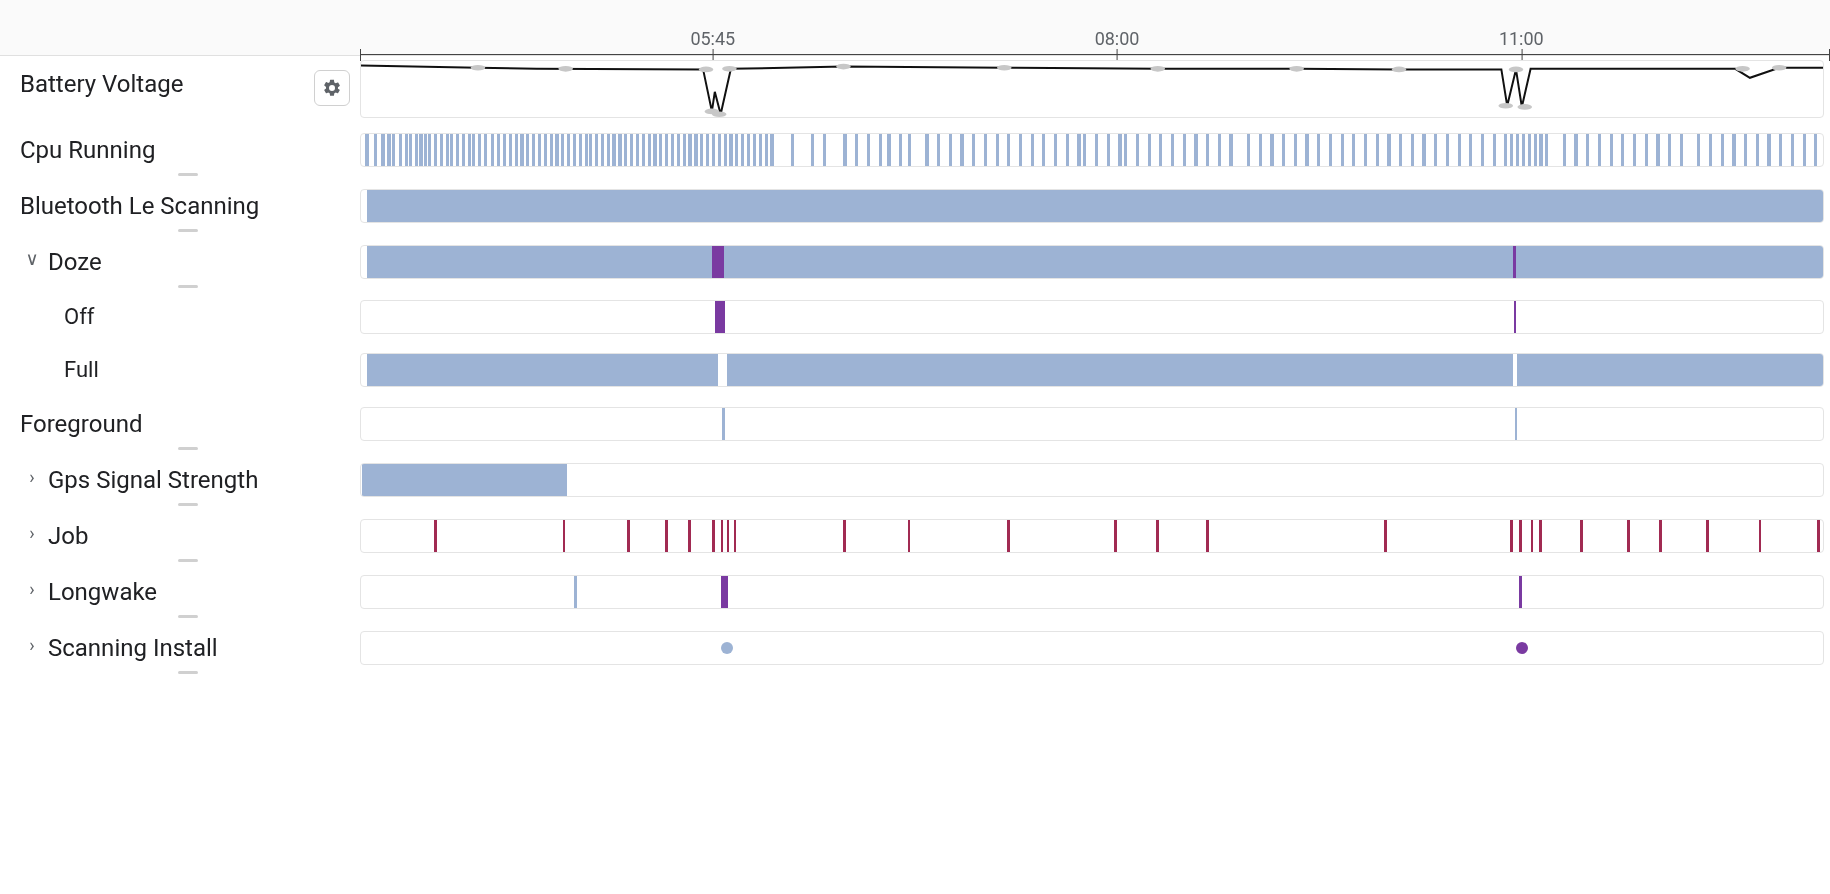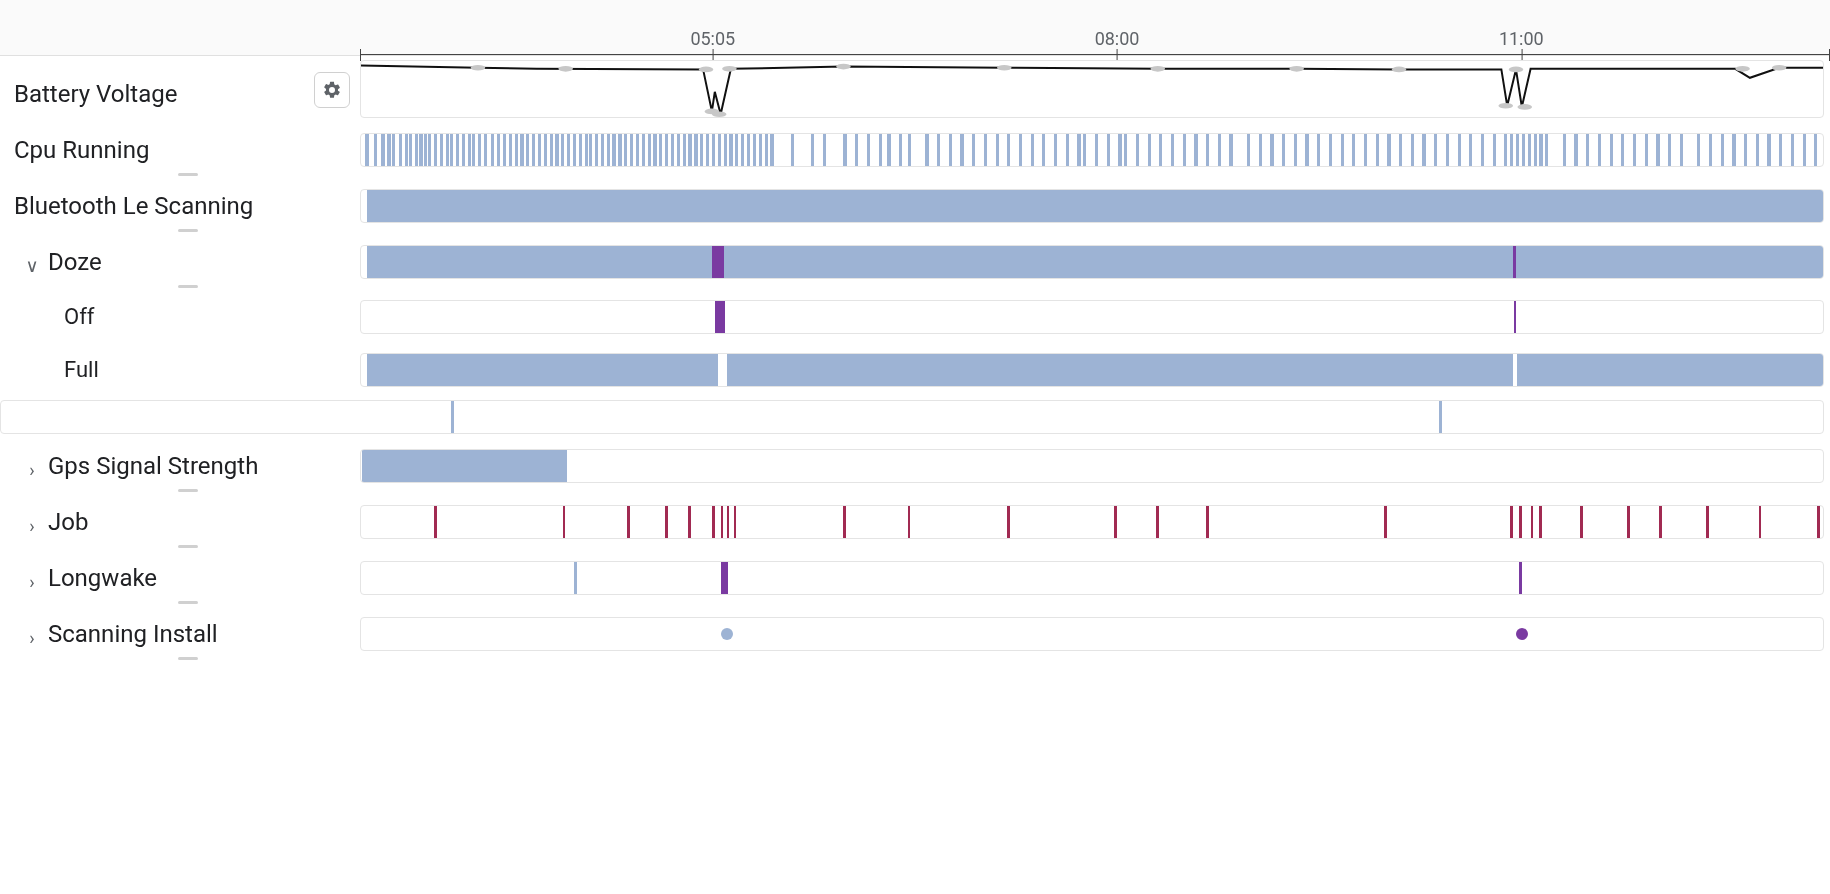--- a/index.html
+++ b/index.html
@@ -8,21 +8,21 @@
 .timeline-header { display:flex; height:56px; border-bottom:1px solid #e0e0e0; background:#fafafa; }
 .sidebar-spacer { width:360px; flex-shrink:0; }
 .ruler { flex:1; position:relative; }
 .ruler-line { position:absolute; left:0; right:0; bottom:0; height:1px; background:#444; }
 .tick { position:absolute; bottom:0; text-align:center; transform:translateX(-50%); }
 .tick-label { font-size:18px; color:#5f6368; margin-bottom:6px; display:block; }
 .tick-mark { position:absolute; bottom:-6px; left:50%; width:1px; height:12px; background:#444; }
 .tick-end { position:absolute; bottom:-6px; width:1px; height:12px; background:#444; }
 .rows { flex:1; overflow:hidden; }
 .row { display:flex; align-items:stretch; position:relative; }
-.row-label { width:360px; flex-shrink:0; display:flex; align-items:flex-end; padding:14px 10px 14px 14px; font-size:24px; color:#202124; position:relative; }
+.row-label { width:360px; flex-shrink:0; display:flex; align-items:flex-start; padding:14px 10px 14px 20px; font-size:24px; color:#202124; position:relative; }
 .row-label.child { padding-left:64px; font-size:22px; }
 .row-label .toggle { width:32px; display:inline-flex; justify-content:center; font-size:18px; color:#5f6368; }
 .row-label.has-toggle { padding-left:16px; }
 .row-label .gear { margin-left:auto; width:36px; height:36px; border:1px solid #d0d0d0; border-radius:6px; display:flex; align-items:center; justify-content:center; background:#fff; }
 .row-label .gear svg { width:20px; height:20px; fill:#5f6368; }
 .handle { position:absolute; left:178px; bottom:2px; width:20px; height:3px; background:#d0d0d0; border-radius:2px; }
 .row-track-wrap { flex:1; padding:4px 6px 4px 0; display:flex; align-items:center; }
 .row-track { position:relative; width:100%; height:34px; border:1px solid #e4e4e4; border-radius:4px; background:#fff; overflow:hidden; }
 .row-track.tall { height:58px; }
 .seg { position:absolute; top:0; bottom:0; }
@@ -39,21 +39,21 @@
 
 <div class="root">
 
   <div class="timeline-header">
     <div class="sidebar-spacer"></div>
     <div class="ruler" id="ruler">
       <div class="ruler-line"></div>
       <div class="tick-end" style="left:0;"></div>
       <div class="tick-end" style="right:0;"></div>
     <div class="tick" style="left: 24%;">
-          <span class="tick-label">05:05</span>
+          <span class="tick-label">05:45</span>
           <span class="tick-mark"></span>
         </div>
         <div class="tick" style="left: 51.5%; text-align: center;">
           <span class="tick-label">08:00</span>
           <span class="tick-mark"></span>
         </div>
         <div class="tick" style="left: 79%;">
           <span class="tick-label">11:00</span>
           <span class="tick-mark"></span>
         </div>
@@ -314,20 +314,24 @@
       <div class="row-track-wrap">
           <div class="row-track" id="track-doze-full">
             <div class="seg blue" style="left: 0.4%; width: 24%;"></div>
             <div class="seg blue" style="left: 25%; width: 53.8%;"></div>
             <div class="seg blue" style="left: 79.1%; width: 20.9%;"></div>
           </div>
         </div>
     </div>
 
     <div class="row">
+      <div class="row-label">
+          <span>Foreground</span>
+          <span class="handle"></span>
+        </div>
       <div class="row-track-wrap">
           <div class="row-track" id="track-fg">
             <div class="seg blue" style="left: 24.7%; width: 0.18%;"></div>
             <div class="seg blue" style="left: 78.9%; width: 0.18%;"></div>
           </div>
         </div>
     </div>
 
 
     <div class="row">

